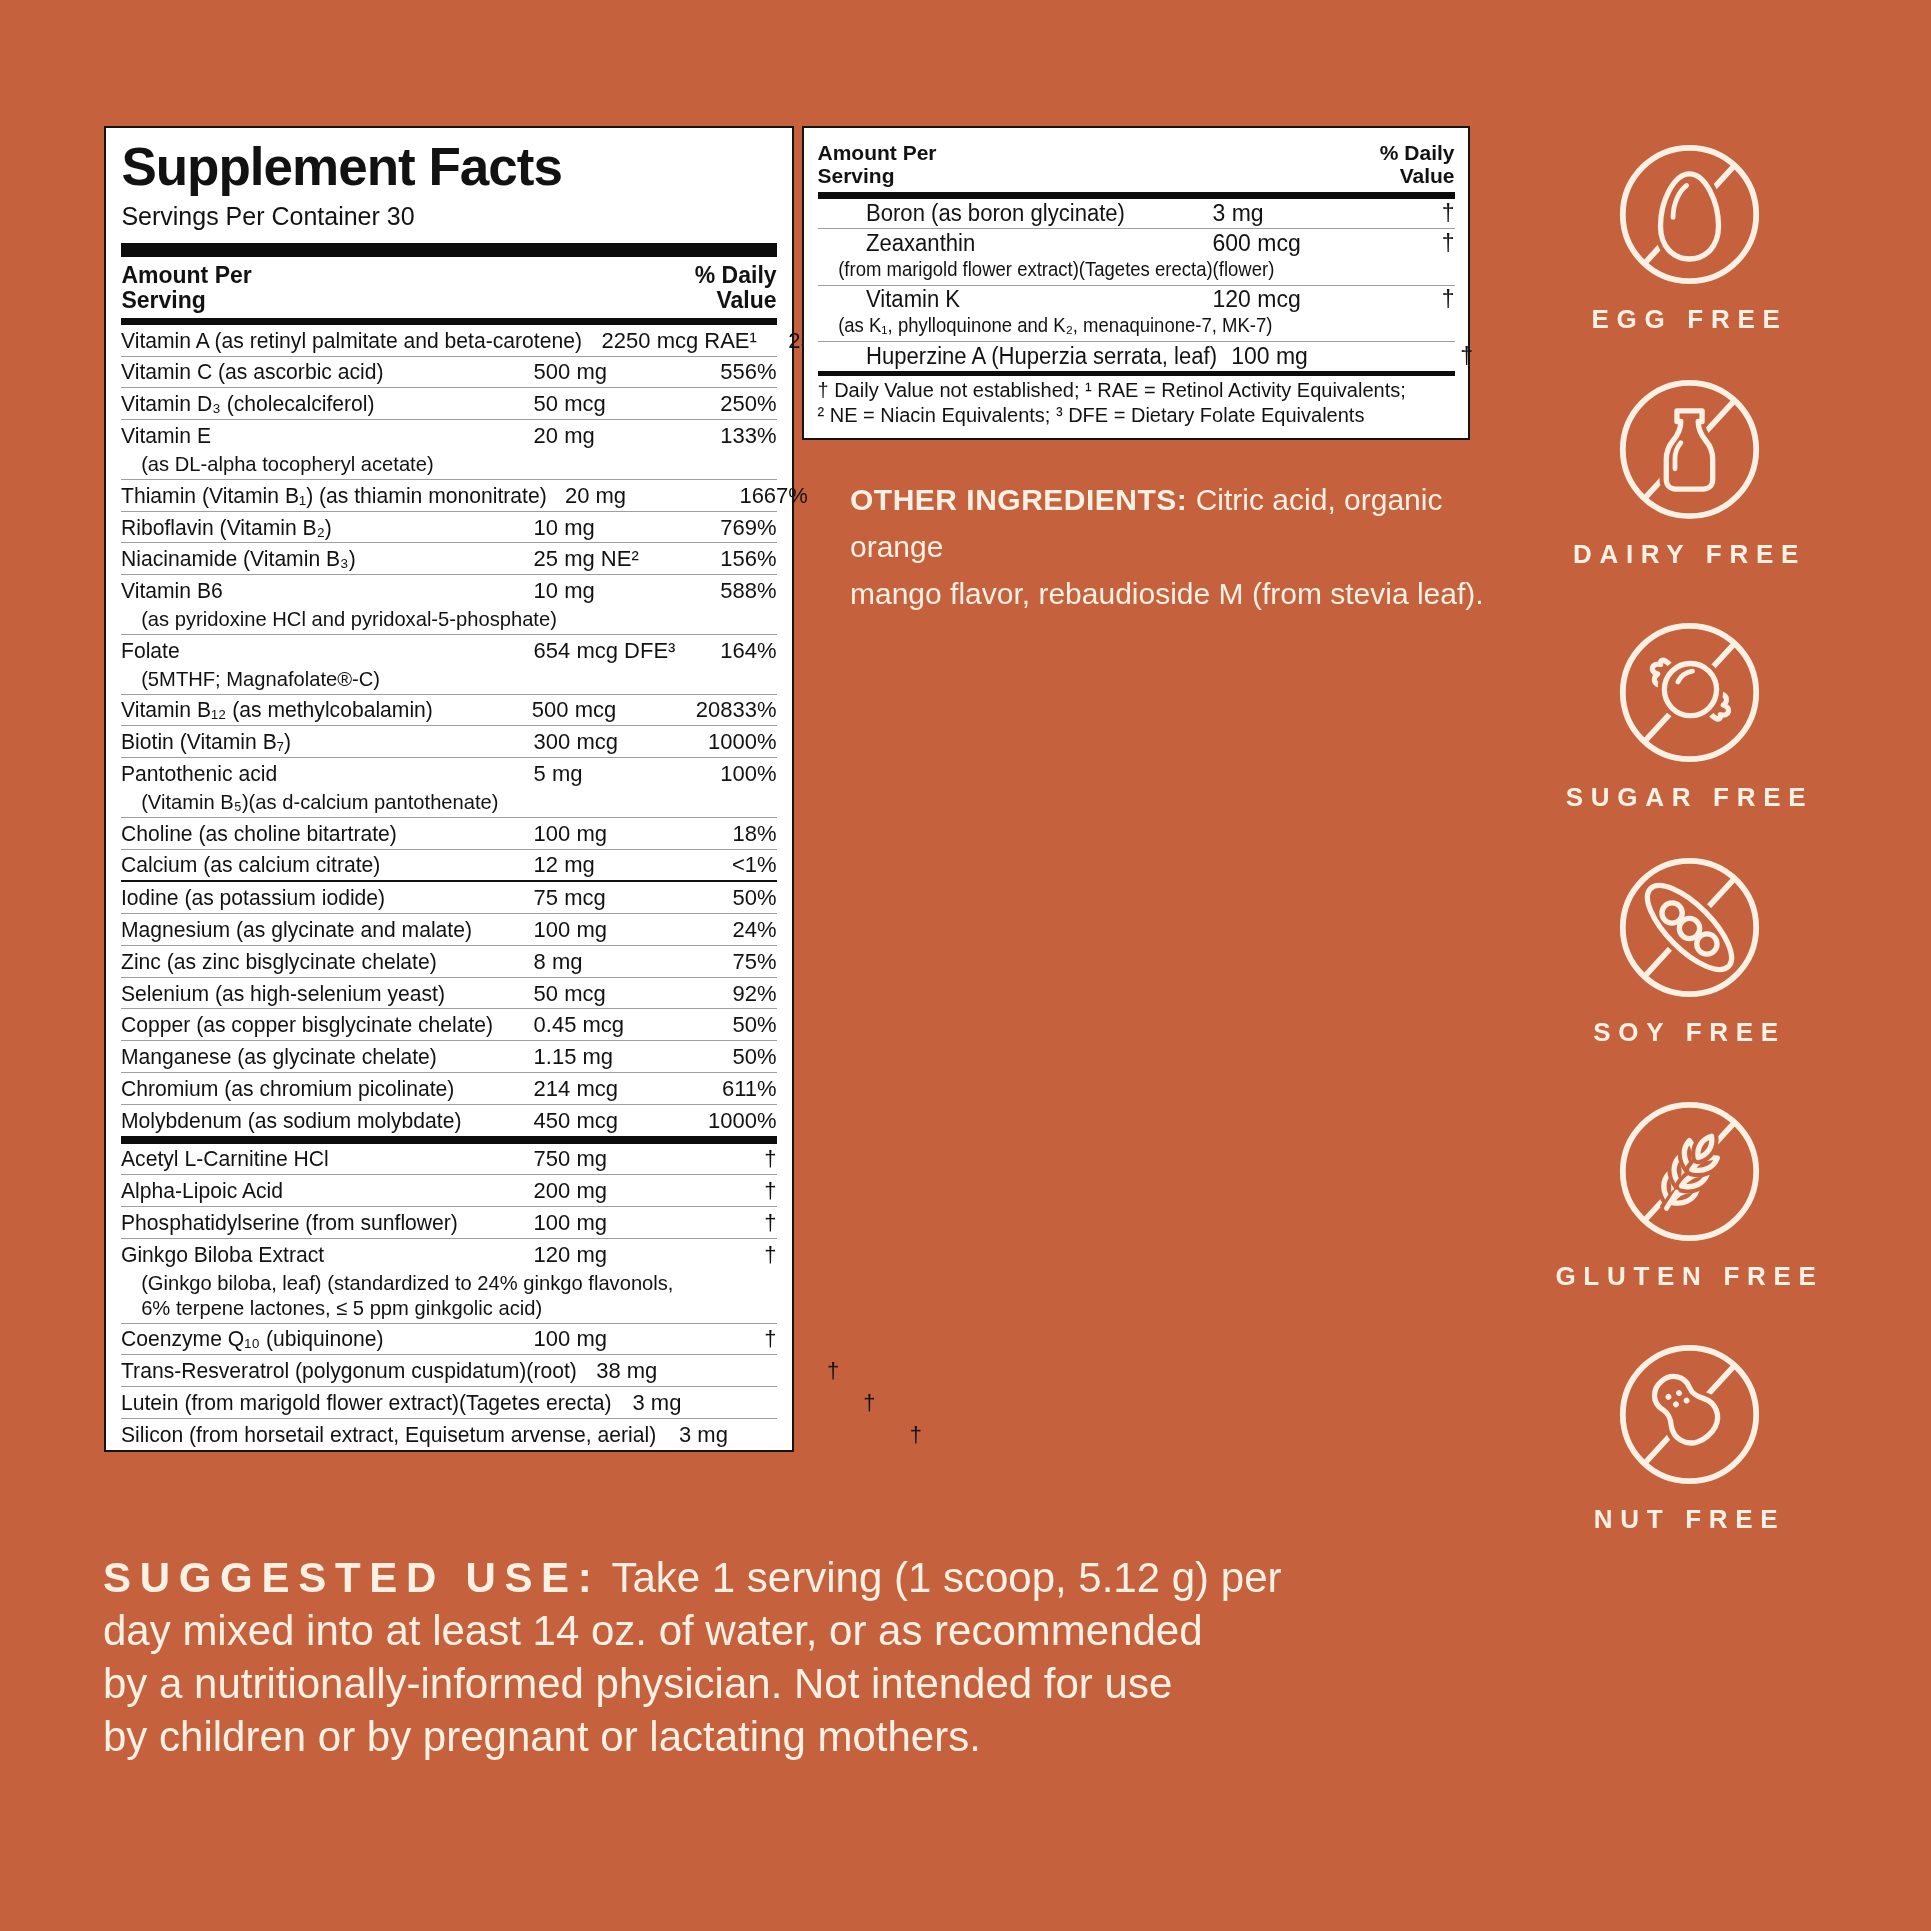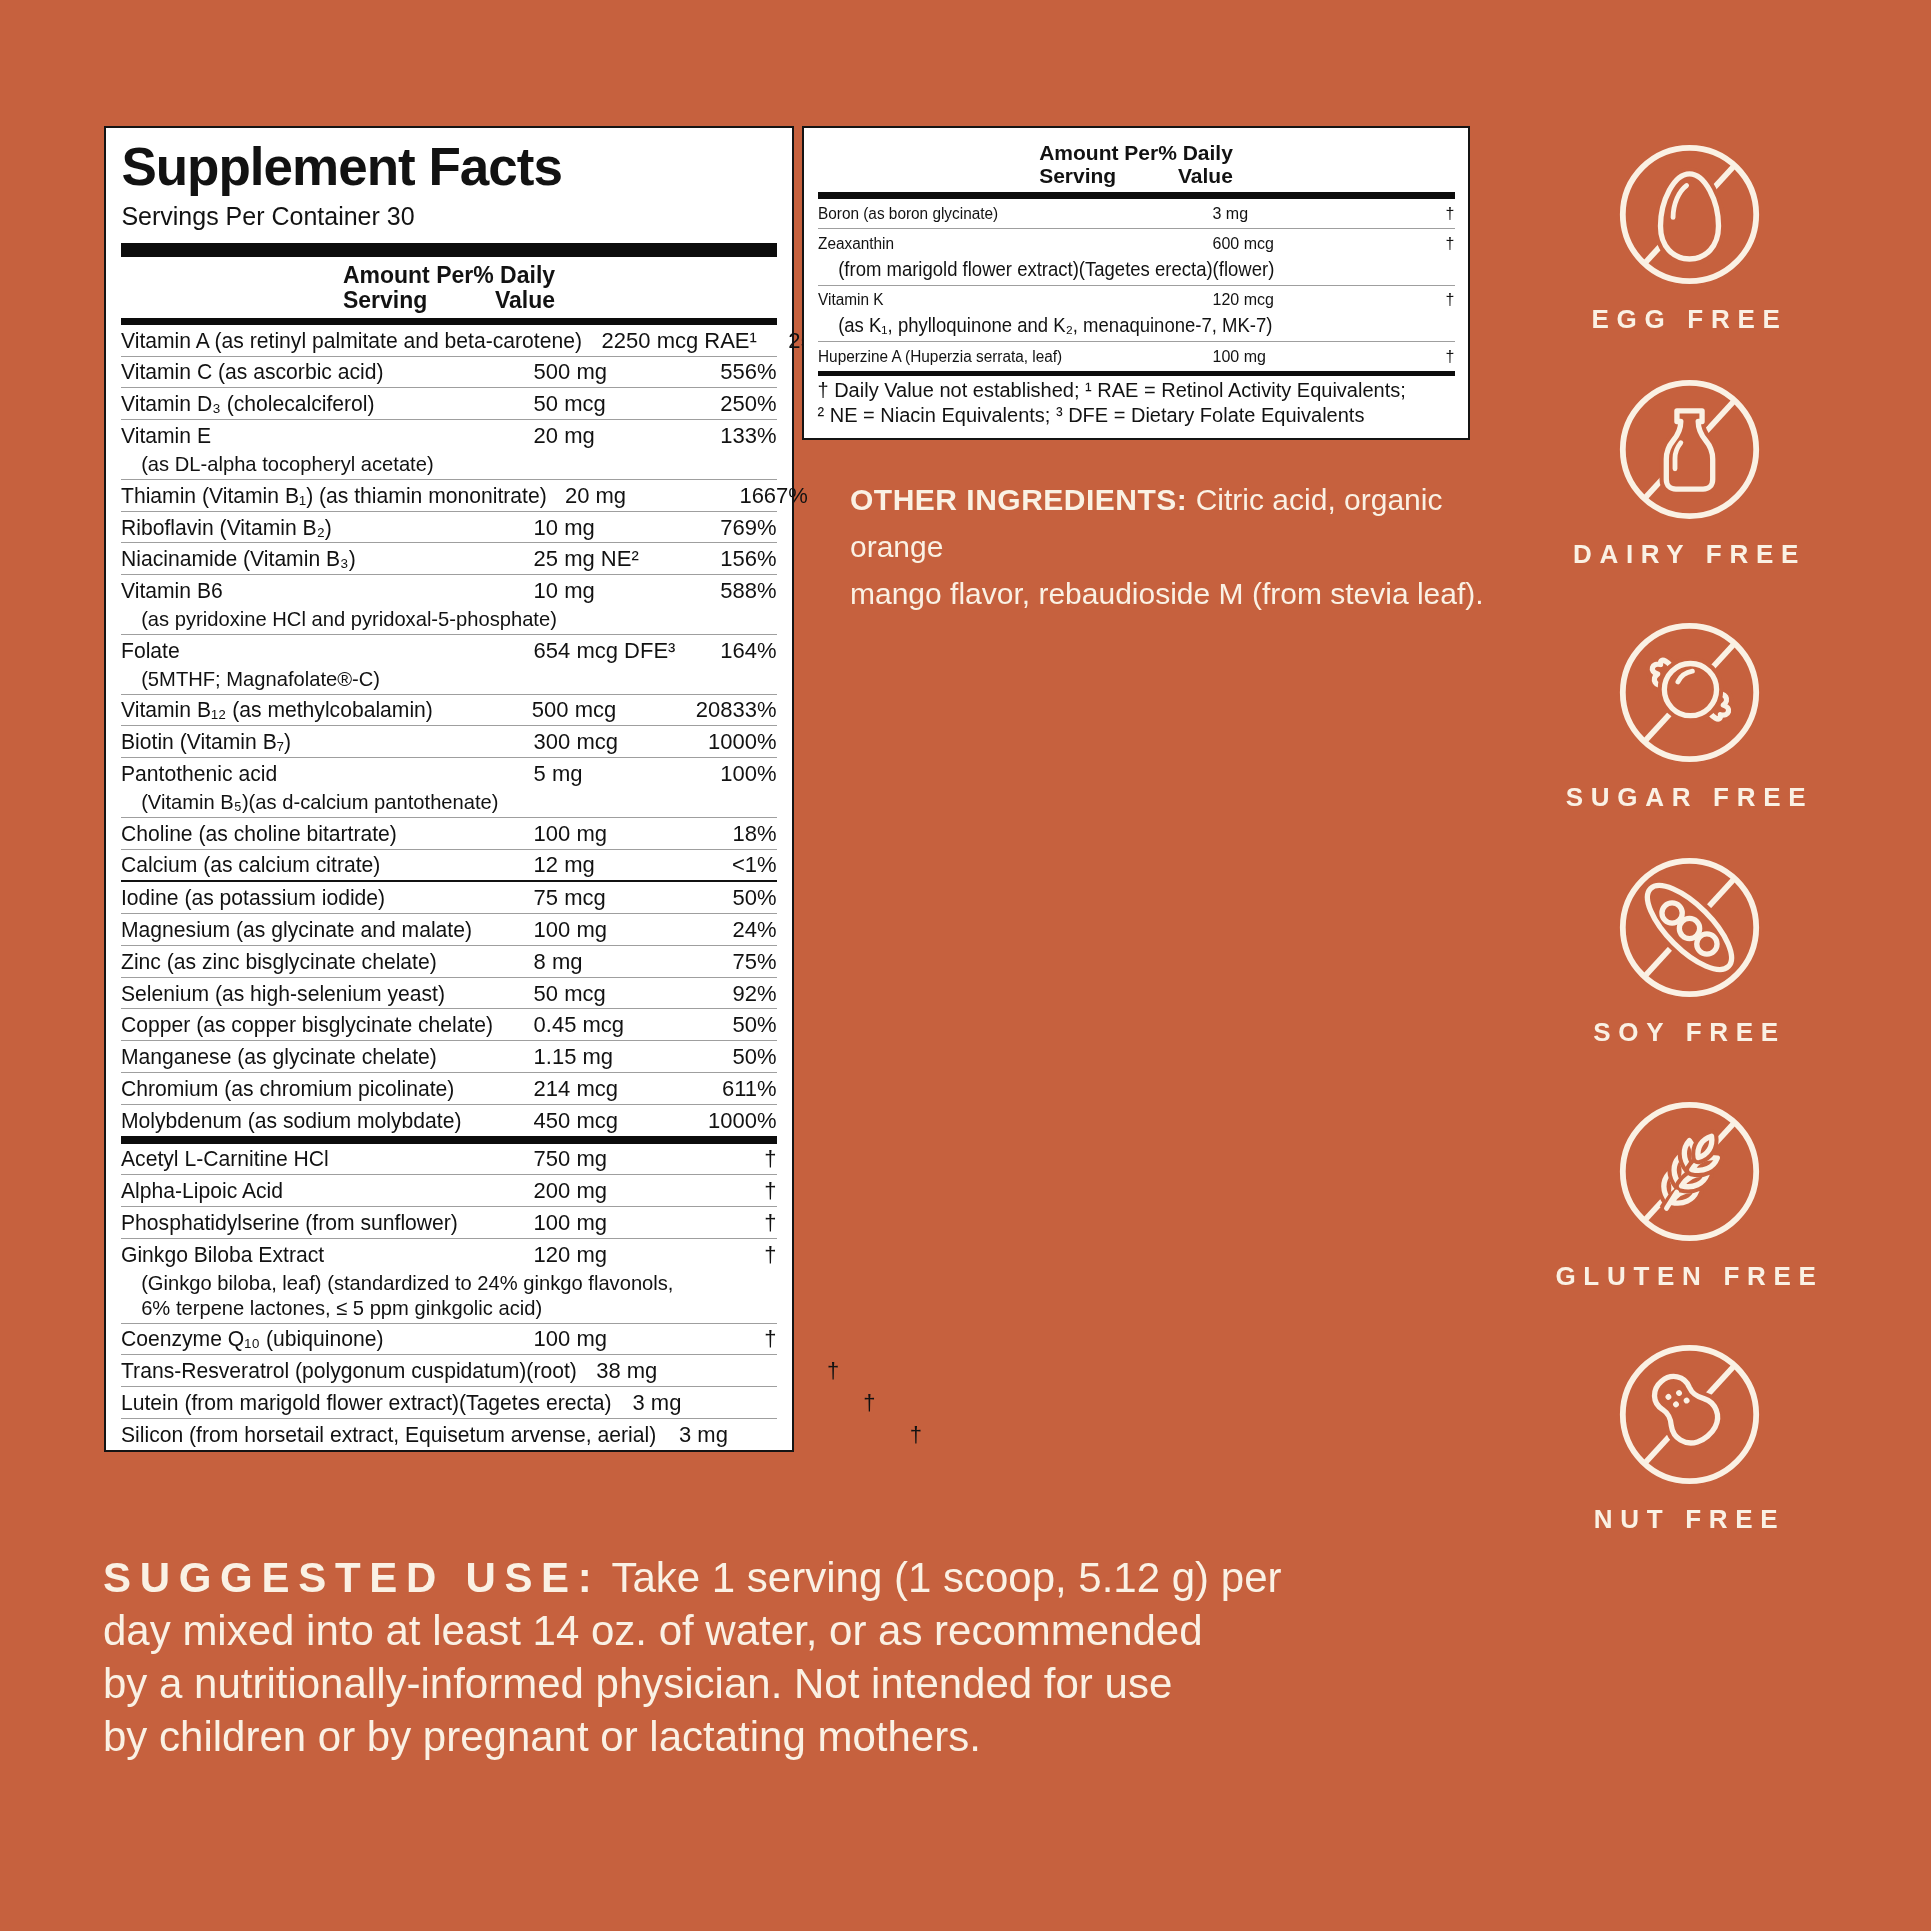--- a/index.html
+++ b/index.html
@@ -15,34 +15,34 @@
   
   .panel{position:absolute;background:#ffffff;border:2.9px solid #141414;color:var(--ink);box-sizing:border-box;}
   .panel-left{left:104px;top:126px;width:690px;height:1326px;padding:11.6px 15.4px 7.7px 15.4px;}
   .panel-right{left:802px;top:126px;width:668px;padding:7.7px 13.5px 9.7px 13.5px;}
 
   .sf-title{font-size:53px;font-weight:bold;letter-spacing:-1px;line-height:1.02;margin:0 0 7.7px 0;}
   .serving-line{font-size:25px;line-height:30px;}
   .bar{background:#0c0c0c;}
   .bar-thick{height:14.5px;margin-top:11.6px;}
   .bar-med{height:6.8px;margin-top:4.8px;}
-  .table-head{display:flex;justify-content:center;align-items:flex-end;margin-top:5.8px;}
+  .table-head{display:flex;justify-content:space-between;align-items:flex-end;margin-top:5.8px;}
   .table-head .th-left,.table-head .th-right{font-weight:bold;white-space:pre-line;}
   .panel-left .table-head{font-size:23px;line-height:25px;}
   .panel-right .table-head{font-size:21px;line-height:23px;}
   .th-right{text-align:right;}
 
   .row{box-sizing:border-box;}
   .rows .row + .row{border-top:1.9px solid var(--sep);}
   .row.heavy-after{border-bottom:2.9px solid #111;}
   .row.bar-after{border-bottom:8.7px solid #0c0c0c;}
   .row.heavy-after + .row,.row.bar-after + .row{border-top:none;}
   .row-main{display:flex;align-items:baseline;padding:1.9px 0 1.9px 0;}
   .panel-left .row-main{font-size:22px;line-height:27px;}
-  .panel-right .row-main{font-size:16px;line-height:25px;}
+  .panel-right .row-main{font-size:23px;line-height:25px;margin-left:48px;}
   .cell-name{flex:1 1 auto;white-space:nowrap;display:inline-block;transform:scaleX(0.96);transform-origin:left center;}
   .cell-amt{flex:0 0 164px;white-space:nowrap;}
   .cell-dv{flex:0 0 79px;text-align:right;white-space:nowrap;}
   .panel-right .cell-amt{flex-basis:169px;}
   .panel-right .cell-dv{flex-basis:73px;}
   .cell-sub{padding:0 0 2.9px 21px;white-space:pre-line;display:block;transform:scaleX(0.96);transform-origin:left center;}
   .panel-left .cell-sub{font-size:21px;line-height:25px;}
   .panel-right .cell-sub{font-size:19.3px;line-height:24px;}
   .panel-right .row.bar-after{border-bottom-width:5.8px;}
   .footnote{margin:0;padding-top:2px;font-size:20px;line-height:25px;white-space:pre-line;}

